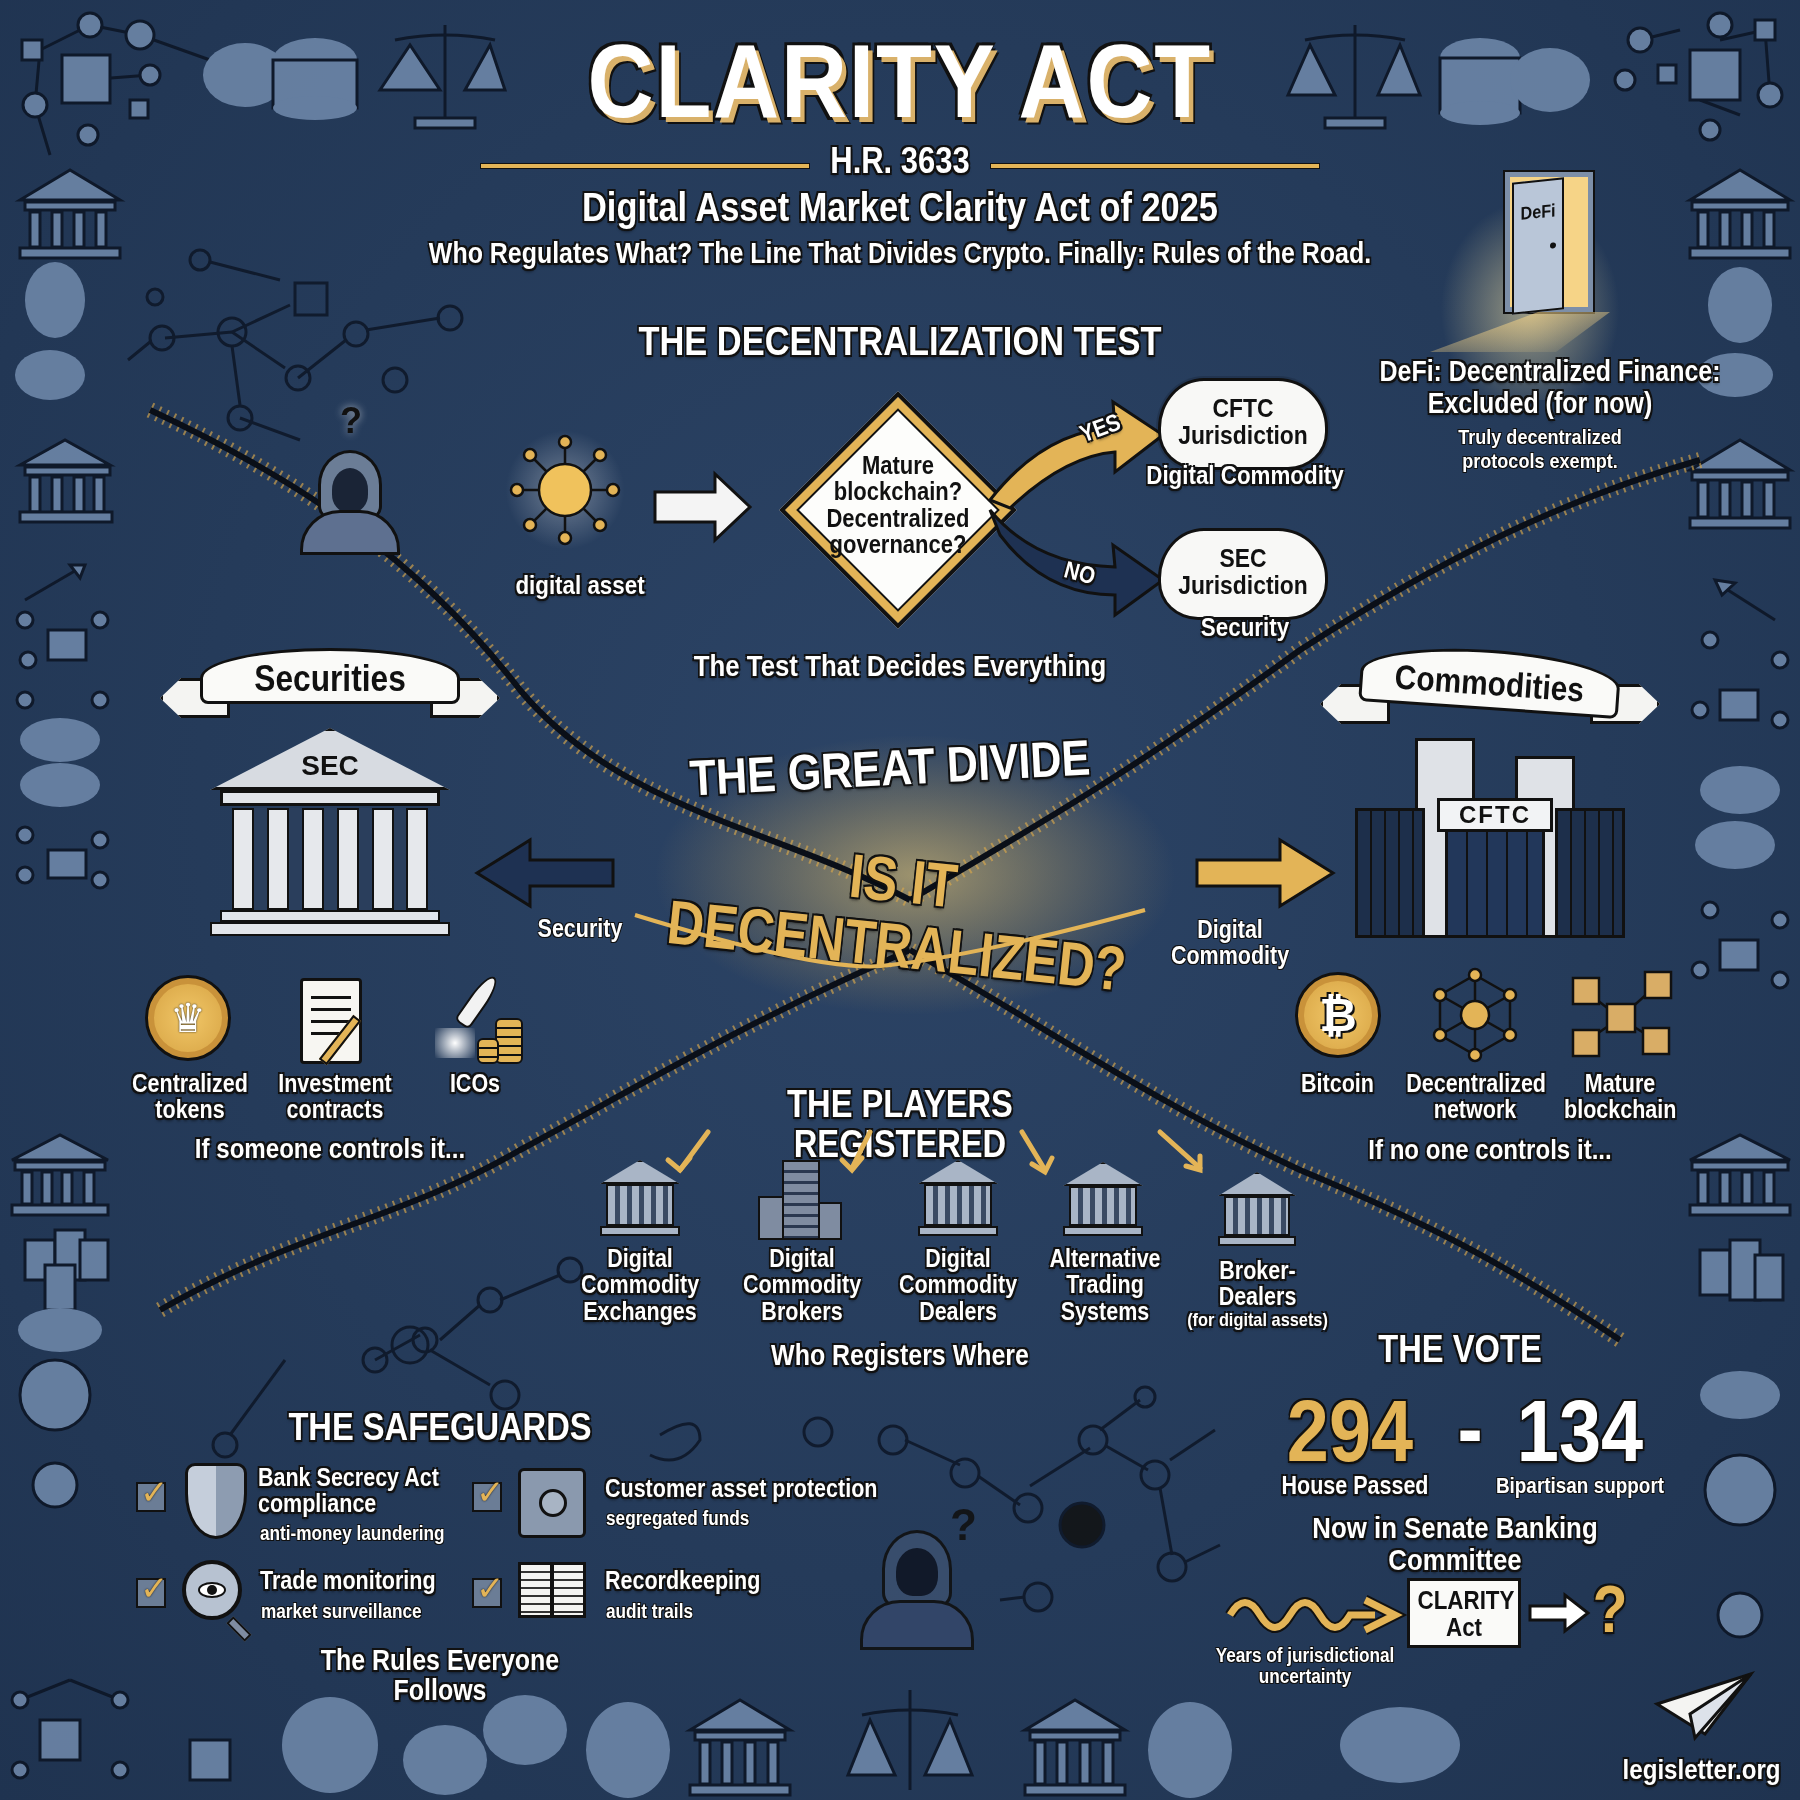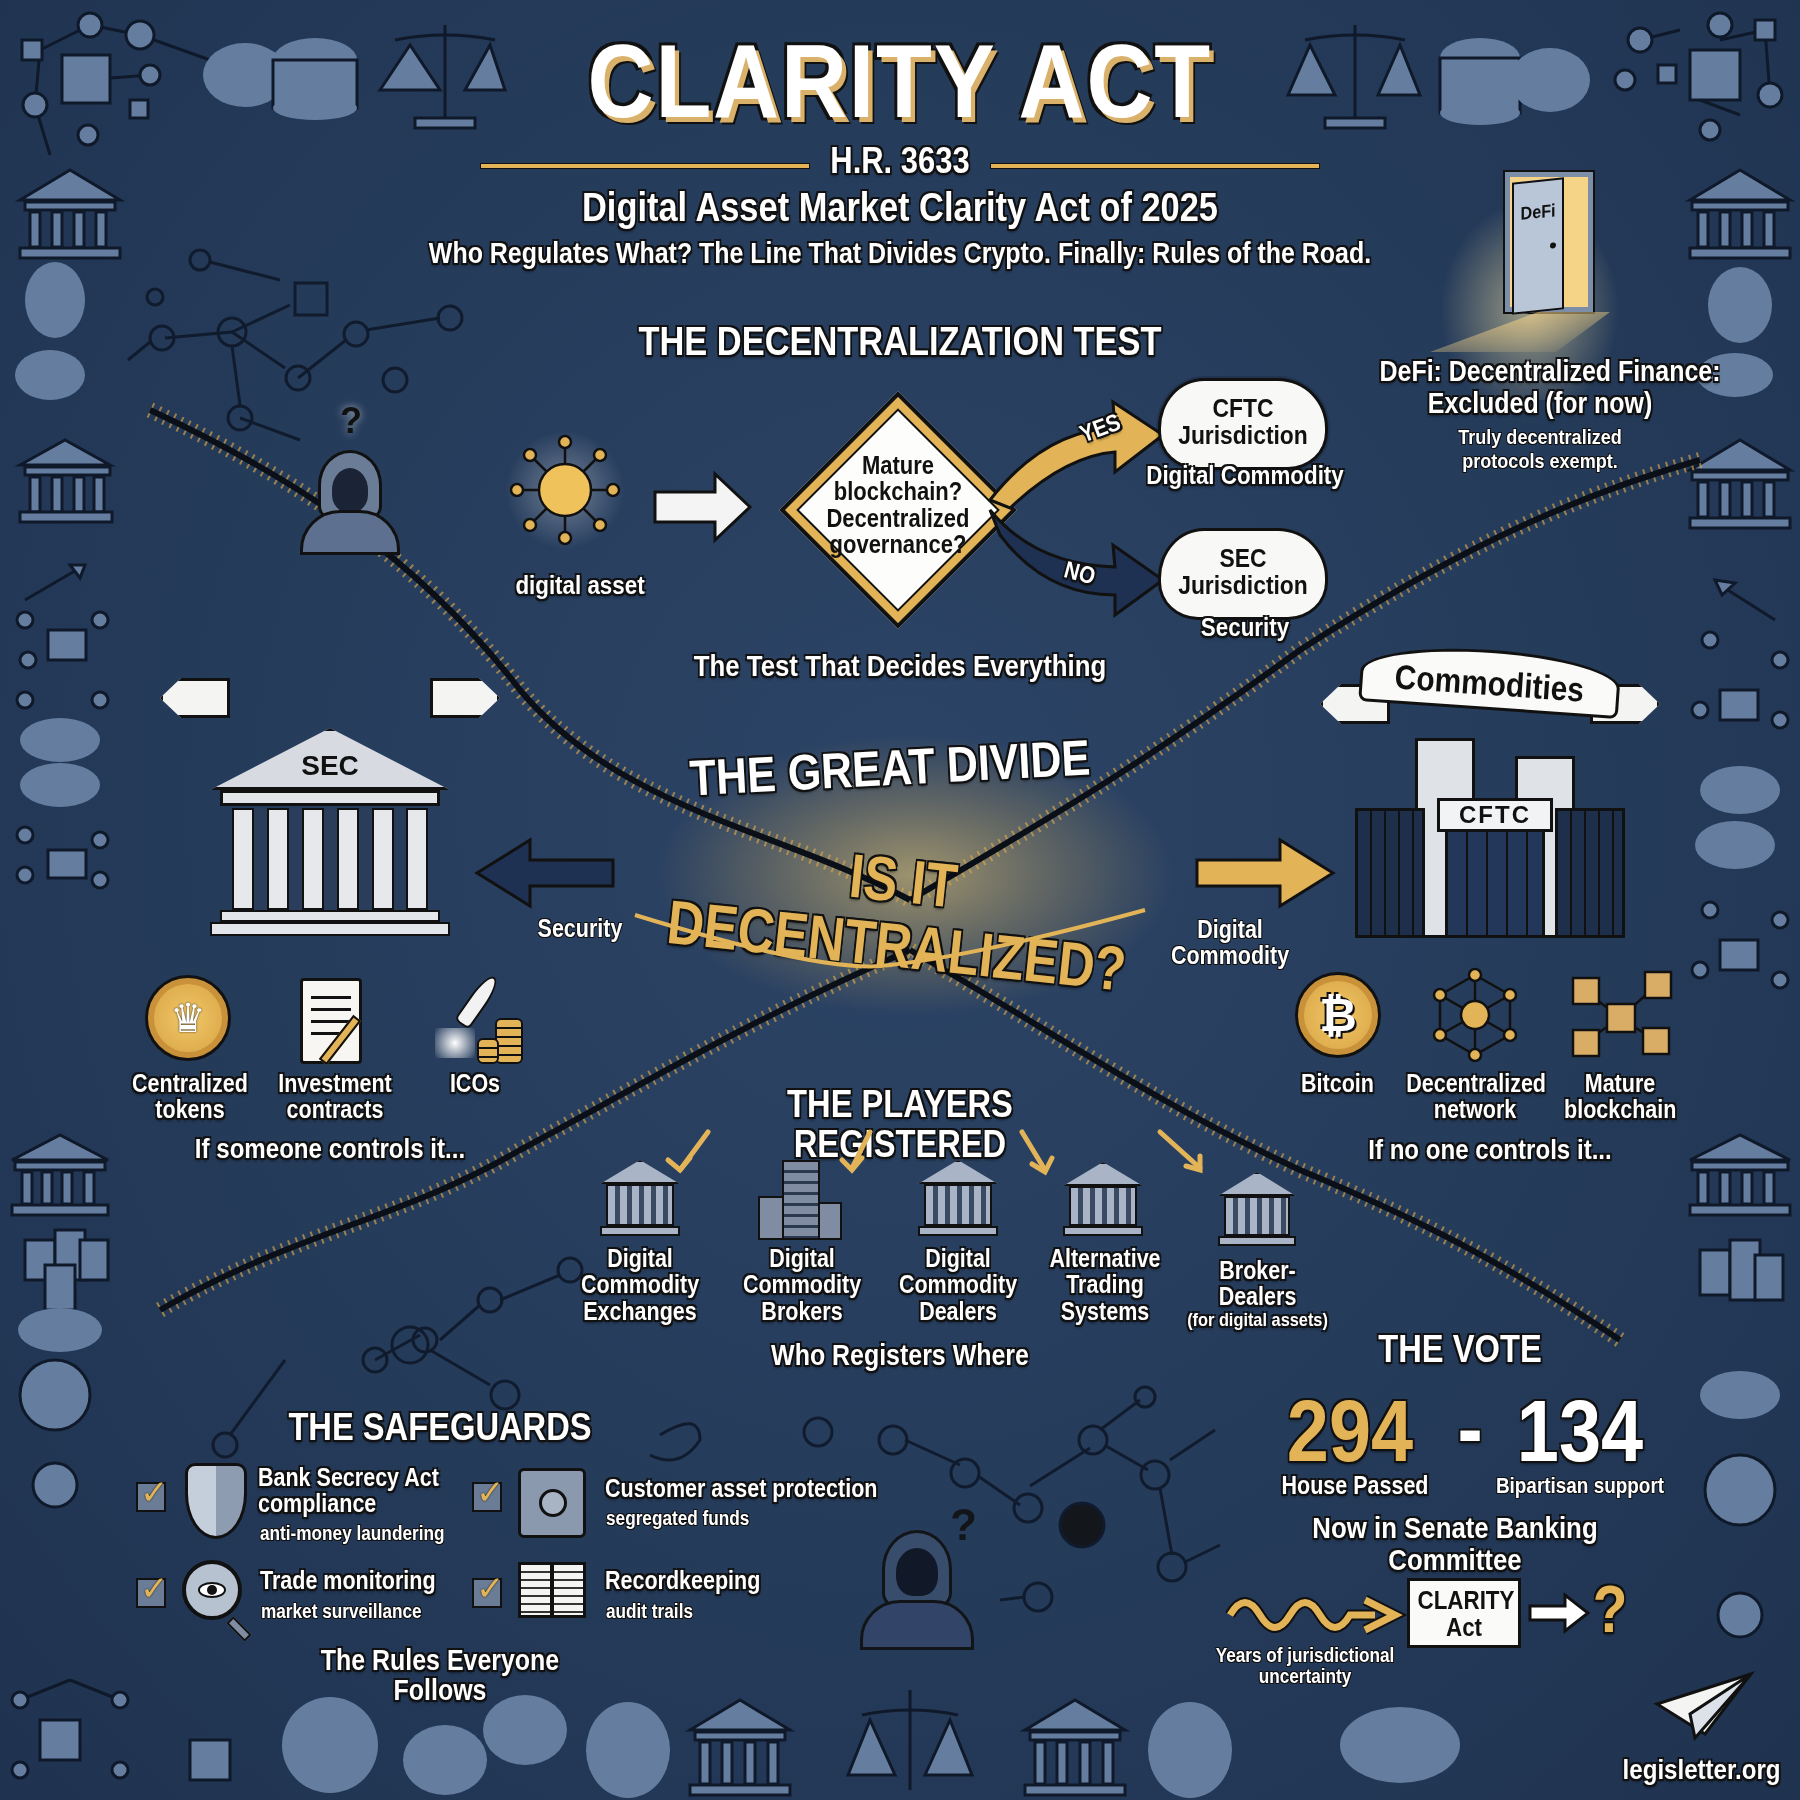--- a/index.html
+++ b/index.html
@@ -354,20 +354,23 @@
   <div class="abs txt" style="left:1340px;top:356px;width:420px;font-size:29px;">DeFi: Decentralized Finance:</div>
   <div class="abs txt" style="left:1340px;top:388px;width:400px;font-size:29px;">Excluded (for now)</div>
   <div class="abs txt thin" style="left:1390px;top:426px;width:300px;font-size:21px;">Truly decentralized</div>
   <div class="abs txt thin" style="left:1390px;top:450px;width:300px;font-size:21px;">protocols exempt.</div>
 </div>
 
 <div>
   <div class="abs" style="left:160px;top:648px;width:340px;height:70px;">
     <div style="position:absolute;left:0;top:30px;width:70px;height:40px;background:#f4f4f2;border:3px solid #111;clip-path:polygon(0 50%,30% 0,100% 0,100% 100%,30% 100%);"></div>
     <div style="position:absolute;right:0;top:30px;width:70px;height:40px;background:#f4f4f2;border:3px solid #111;clip-path:polygon(100% 50%,70% 0,0 0,0 100%,70% 100%);"></div>
+    <div style="position:absolute;left:40px;top:0;width:260px;height:56px;background:#fafaf8;border:3px solid #111;border-radius:50% 50% 8px 8px / 30px 30px 8px 8px;text-align:center;">
+      <span style="display:inline-block;color:#111;font-weight:bold;font-size:36px;line-height:56px;transform:scaleX(0.88);">Securities</span>
+    </div>
   </div>
 
   <div class="abs" style="left:210px;top:728px;width:240px;height:220px;">
     <div style="position:absolute;left:0;top:0;width:240px;height:62px;background:#d7dbe1;border:3px solid #111;clip-path:polygon(50% 0,100% 100%,0 100%);"></div>
     <div style="position:absolute;left:0;top:22px;width:240px;text-align:center;color:#111;font-weight:bold;font-size:28px;">SEC</div>
     <div style="position:absolute;left:10px;top:62px;width:220px;height:16px;background:#e2e5ea;border:3px solid #111;"></div>
     <div style="position:absolute;left:22px;top:80px;width:196px;height:102px;background:#2a3e5c;"></div>
     <div style="position:absolute;left:22px;top:80px;width:22px;height:102px;background:#e6e8ec;border:2px solid #111;"></div>
     <div style="position:absolute;left:57px;top:80px;width:22px;height:102px;background:#e6e8ec;border:2px solid #111;"></div>
     <div style="position:absolute;left:92px;top:80px;width:22px;height:102px;background:#e6e8ec;border:2px solid #111;"></div>

